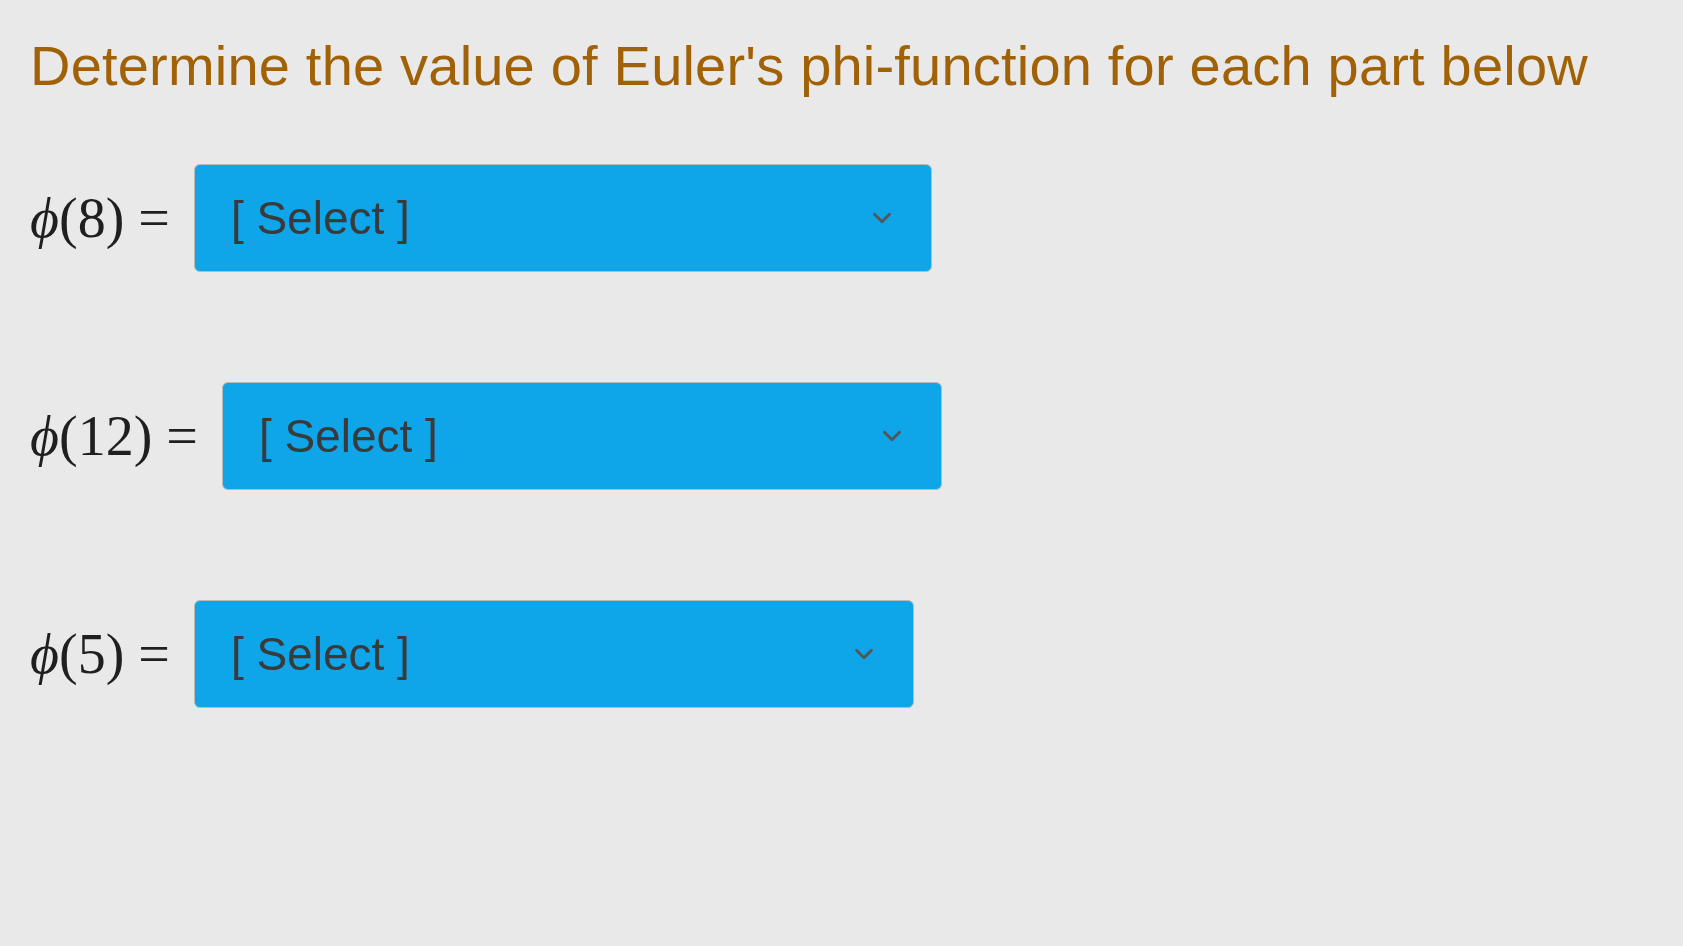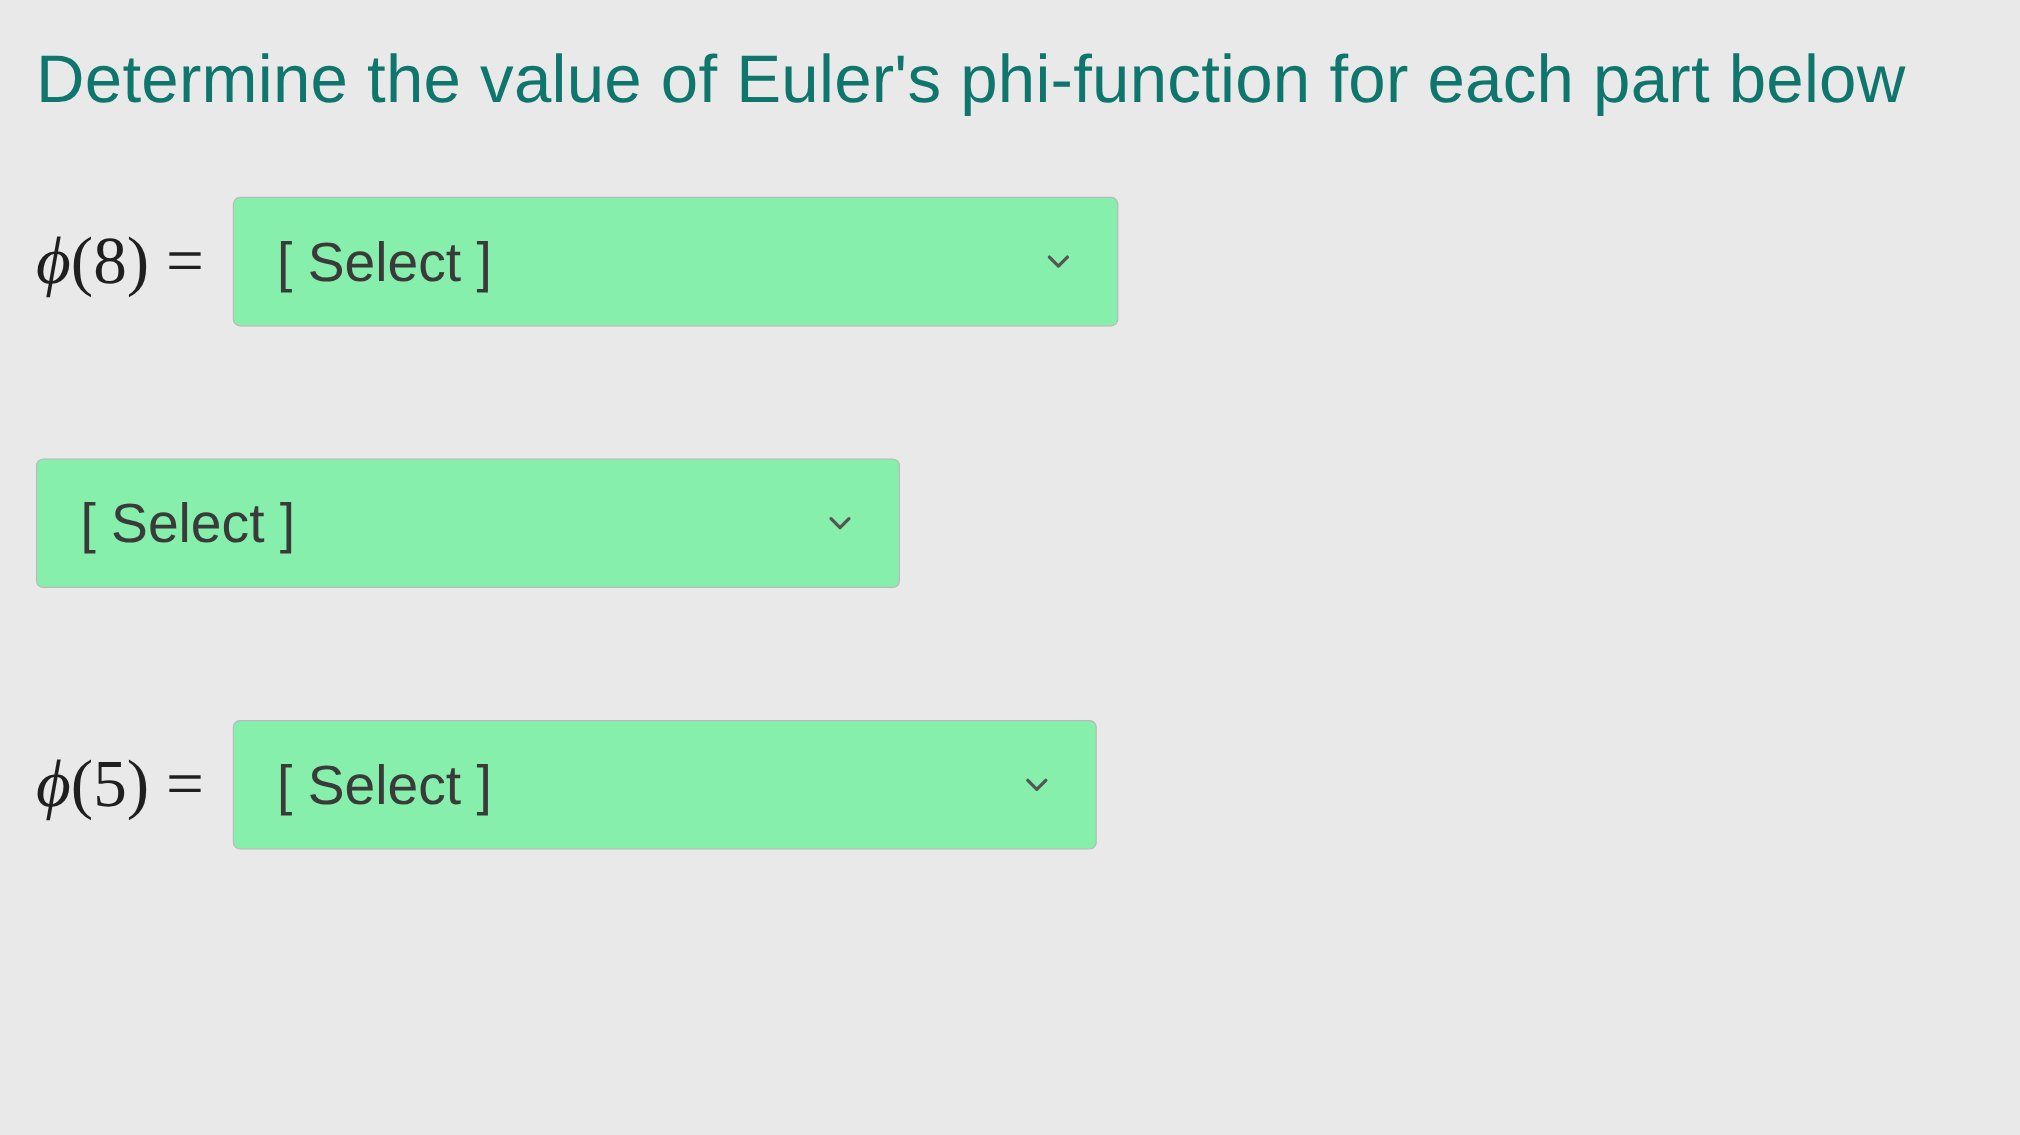--- a/index.html
+++ b/index.html
@@ -12,21 +12,21 @@
     color: #2a2a2a;
     overflow: hidden;
   }
   .page {
     padding: 28px 30px 0 30px;
     box-sizing: border-box;
   }
   .prompt {
     font-size: 56px;
     line-height: 1.35;
-    color: #0f766e;
+    color: #a16207;
     margin-bottom: 60px;
     letter-spacing: 0.2px;
   }
   .row {
     display: flex;
     align-items: center;
     margin-bottom: 110px;
   }
   .lhs {
     font-family: "Times New Roman", "Cambria Math", serif;
@@ -37,21 +37,21 @@
   }
   .phi {
     font-style: italic;
   }
   .select-box {
     display: flex;
     align-items: center;
     justify-content: space-between;
     border: 1px solid #b8bbb8;
     border-radius: 6px;
-    background: #86efac;
+    background: #0ea5e9;
     height: 108px;
     padding: 0 34px 0 36px;
     box-sizing: border-box;
     cursor: pointer;
     user-select: none;
   }
   .sb1 { width: 738px; }
   .sb2 { width: 720px; }
   .sb3 { width: 720px; }
   .select-text {
@@ -84,20 +84,23 @@
       <span class="select-text">[ Select ]</span>
       <span class="chevron">
         <svg viewBox="0 0 24 24" fill="none" stroke="#555" stroke-width="2.2" stroke-linecap="round" stroke-linejoin="round">
             <polyline points="6 9 12 15 18 9"></polyline>
           </svg>
       </span>
     </div>
   </div>
 
   <div class="row">
+    <span class="lhs">
+      <span class="phi">ϕ</span><span>(12) =</span>
+    </span>
     <div class="select-box sb2">
       <span class="select-text">[ Select ]</span>
       <span class="chevron">
         <svg viewBox="0 0 24 24" fill="none" stroke="#555" stroke-width="2.2" stroke-linecap="round" stroke-linejoin="round">
             <polyline points="6 9 12 15 18 9"></polyline>
           </svg>
       </span>
     </div>
   </div>
 

